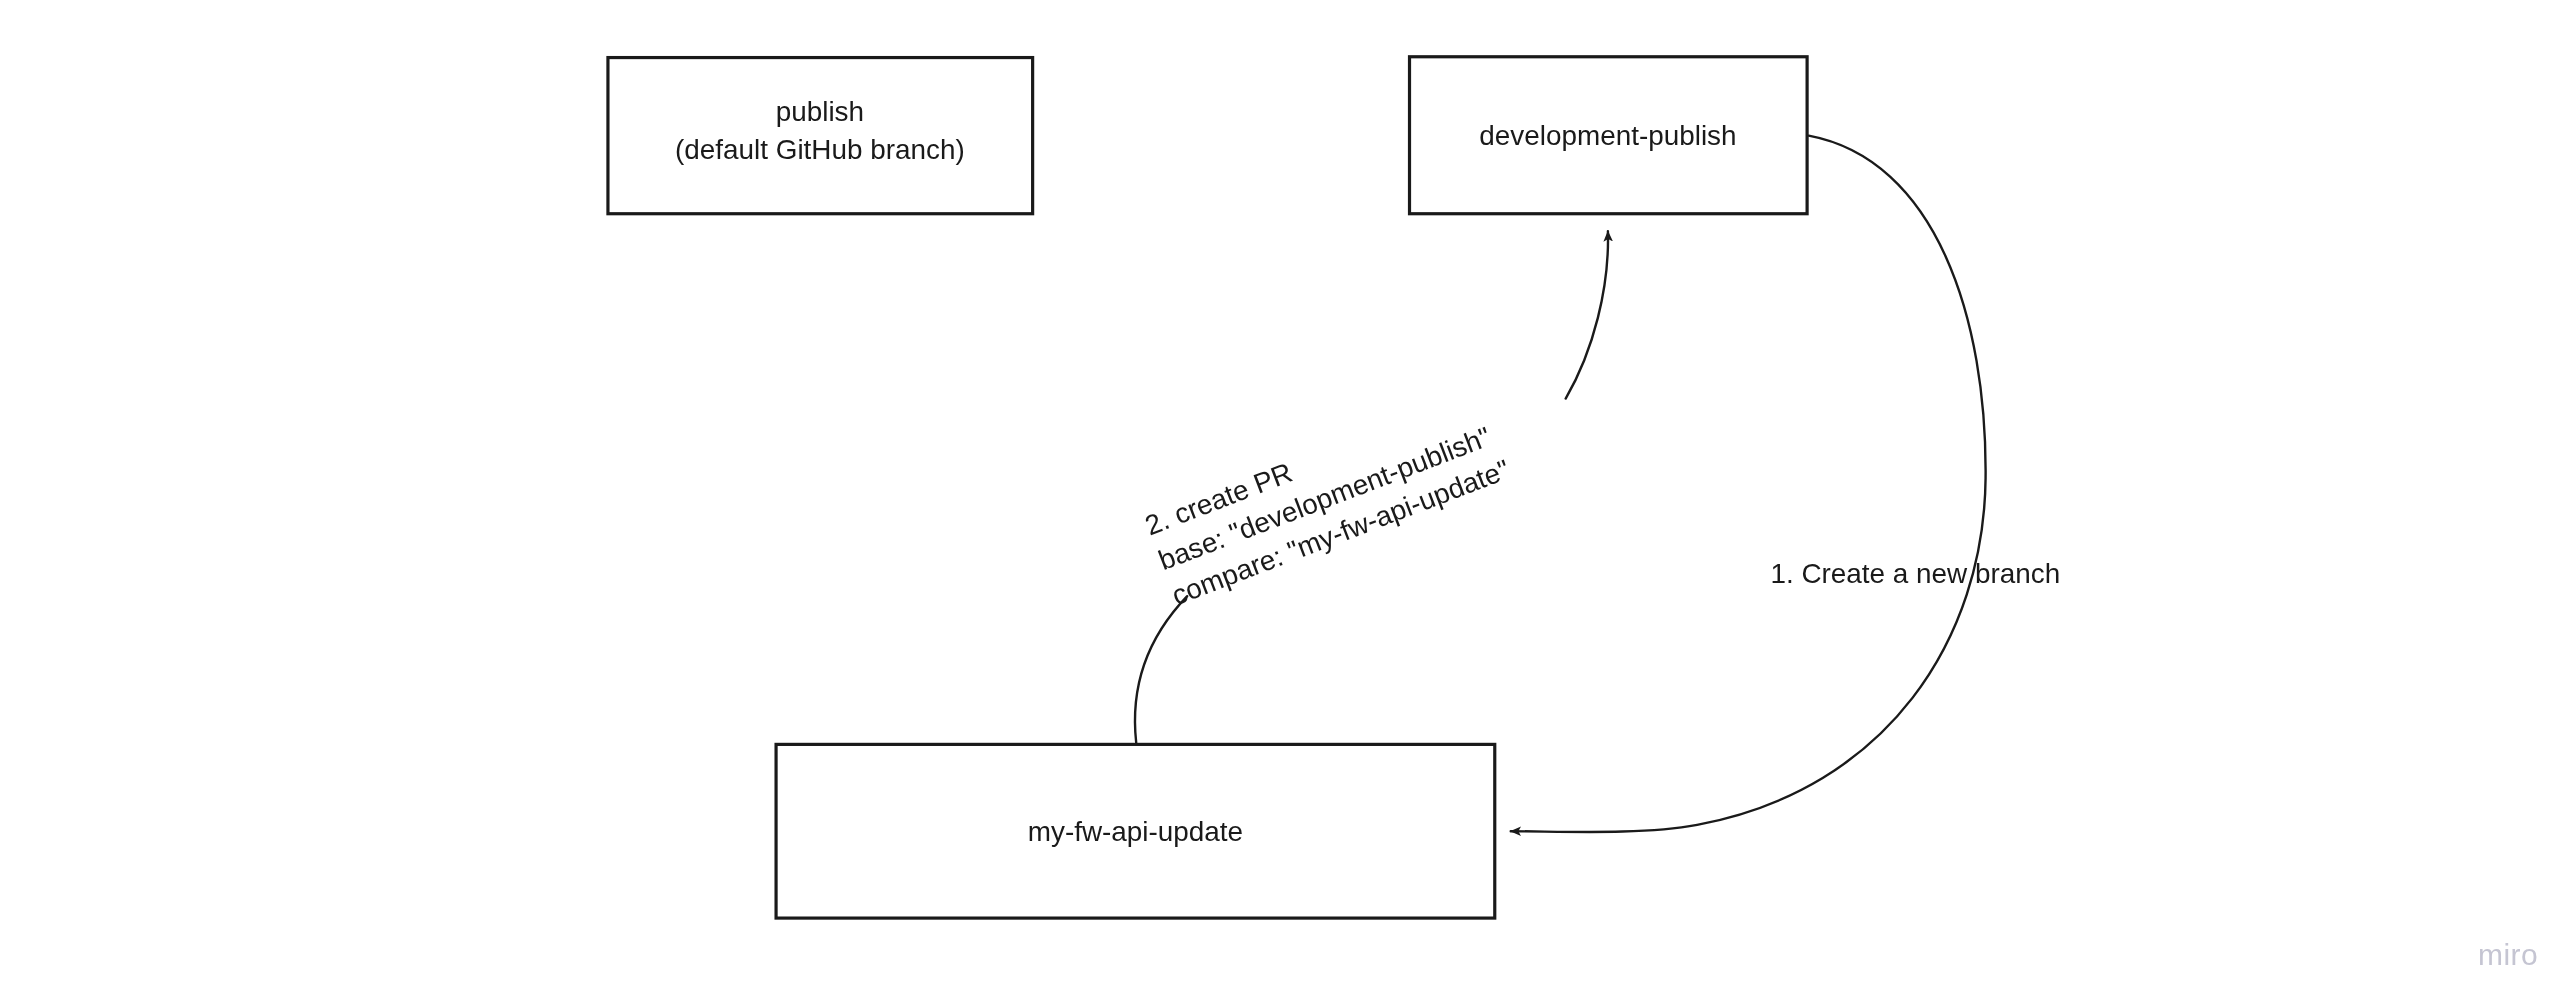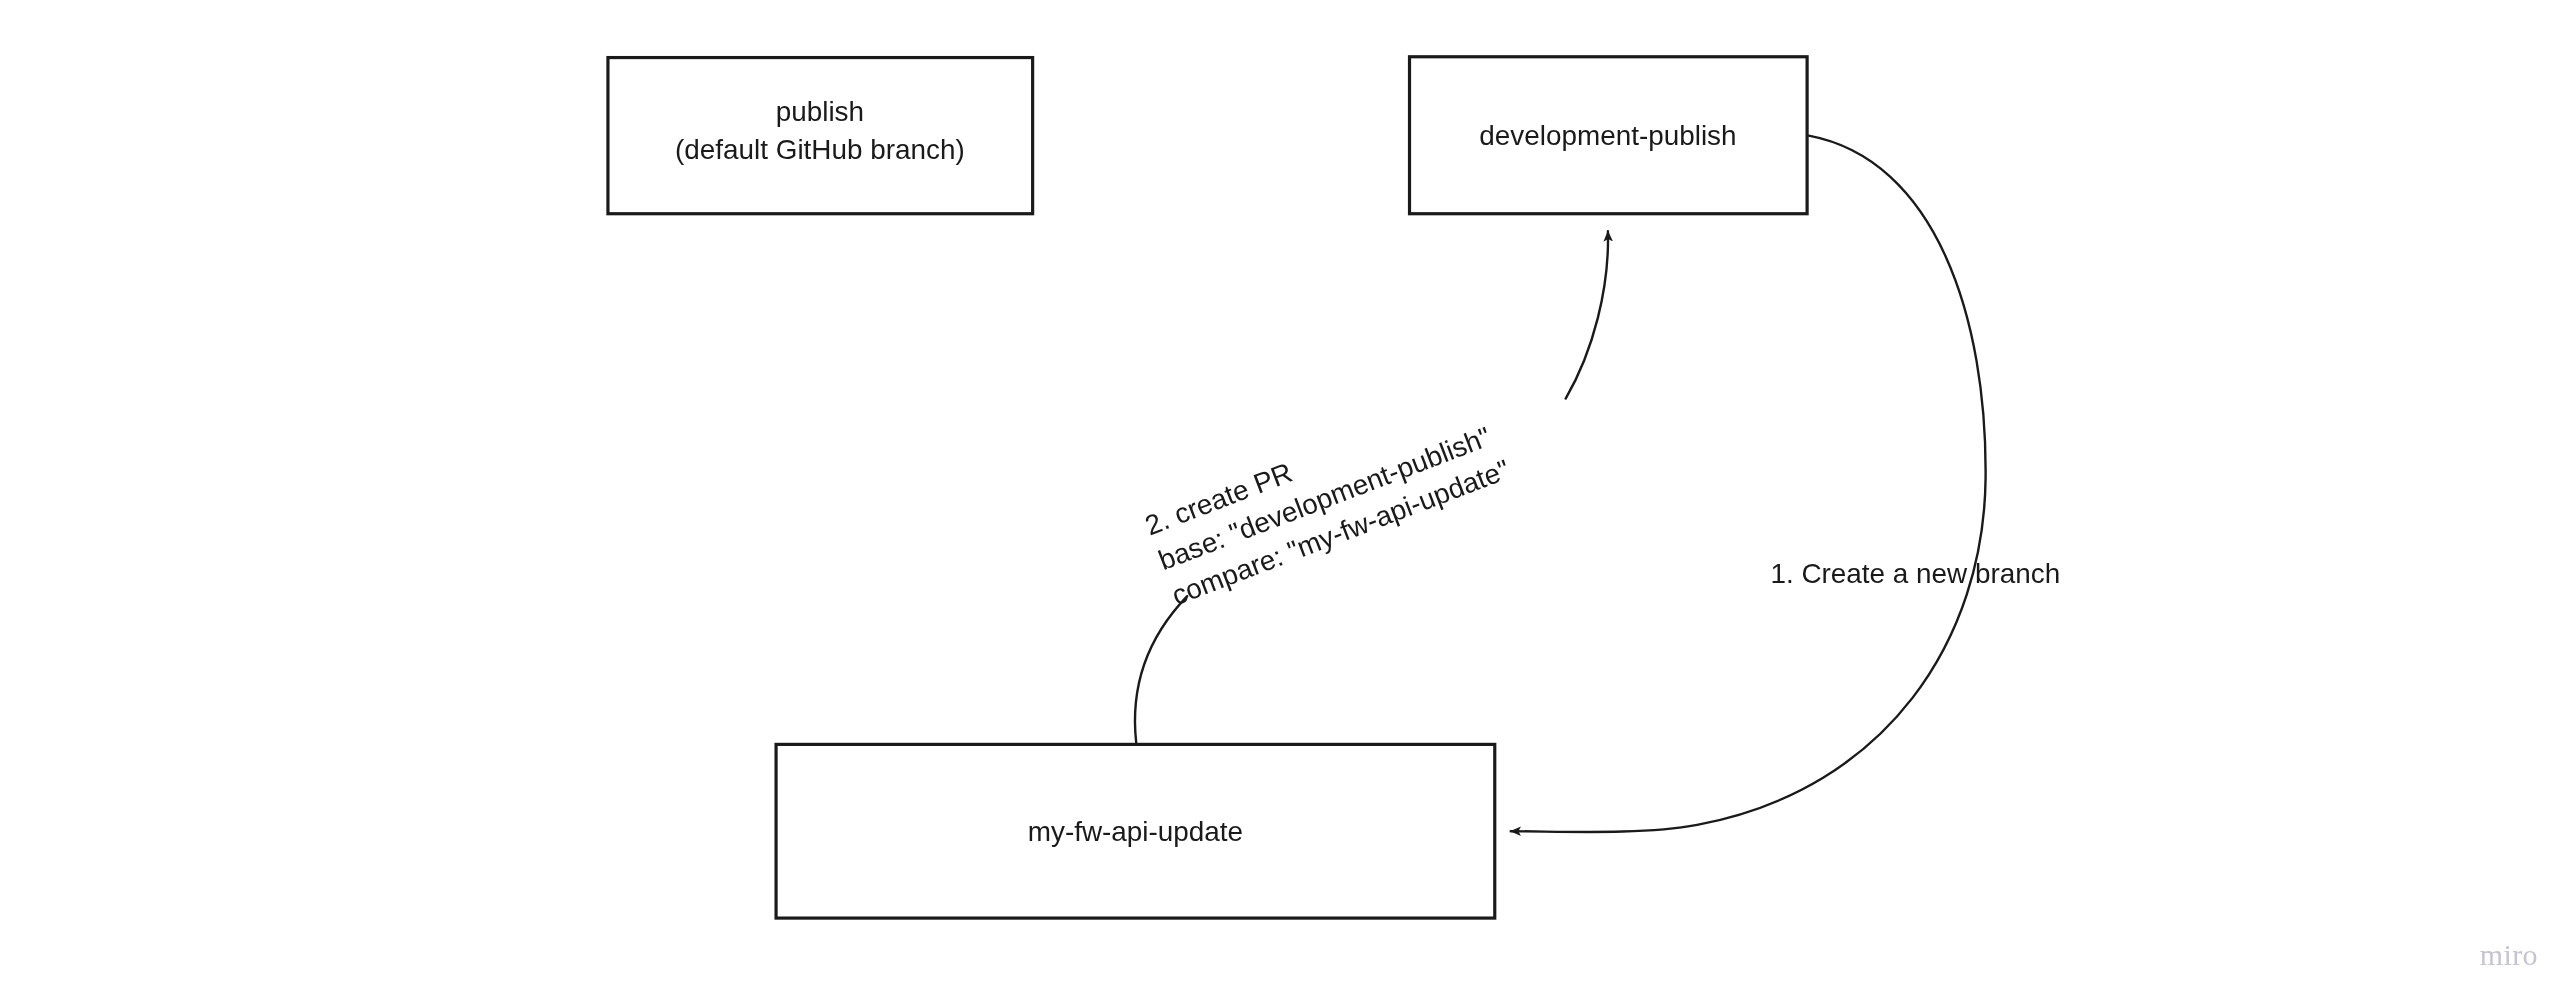--- a/index.html
+++ b/index.html
@@ -50,21 +50,21 @@
   }
   .edge-label-rot {
     fill: #1a1a1a;
     font-family: "Liberation Sans", sans-serif;
     font-size: 35px;
   }
   .watermark {
     position: absolute;
     right: 22px;
     bottom: 14.3px;
-    font-family: Liberation Serif, serif;
+    font-family: Liberation Sans, sans-serif;
     font-size: 30px;
     letter-spacing: 0.4px;
     color: #c5c5d2;
     user-select: none;
   }
 </style>
 </head>
 <body>
 
 <div id="canvas">

